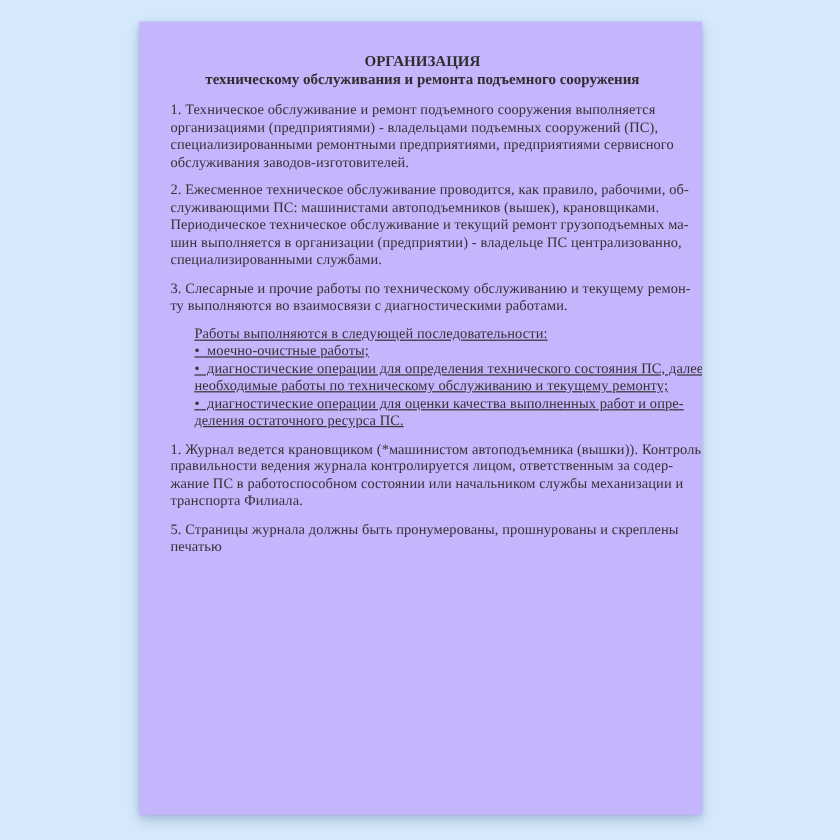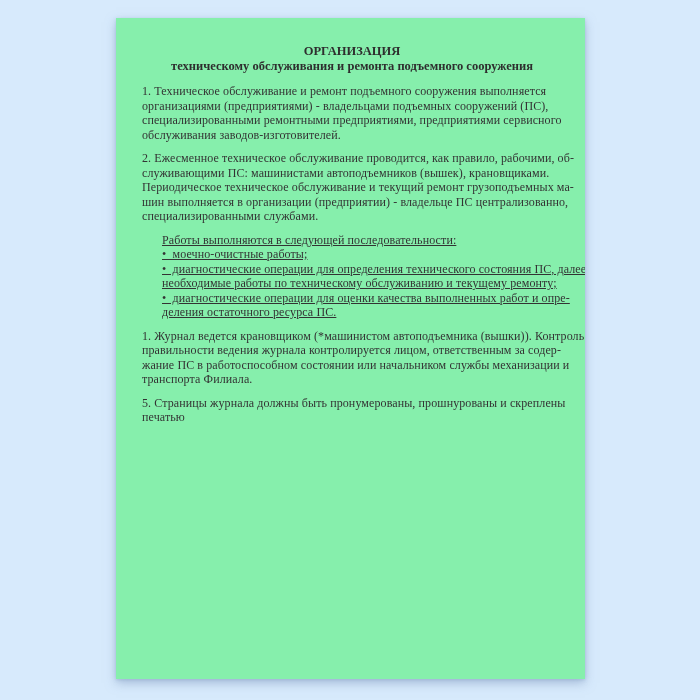--- a/index.html
+++ b/index.html
@@ -13,21 +13,21 @@
     position: relative;
     overflow: hidden;
     font-family: "Liberation Serif", "DejaVu Serif", serif;
   }
   .page {
     position: absolute;
     left: 116px;
     top: 18px;
     width: 469px;
     height: 661px;
-    background: #86efac;
+    background: #c4b5fd;
     box-shadow: 0 4px 10px rgba(125, 152, 190, 0.55), 0 1px 3px rgba(125, 152, 190, 0.35);
     box-sizing: border-box;
     padding: 26px 23px 20px 26px;
     overflow: hidden;
   }
   .doc-title,
   .doc-subtitle {
     text-align: center;
     font-weight: bold;
     font-size: 12.5px;
@@ -64,20 +64,22 @@
 организациями (предприятиями) - владельцами подъемных сооружений (ПС),
 специализированными ремонтными предприятиями, предприятиями сервисного
 обслуживания заводов-изготовителей.</div>
 
   <div class="para">2. Ежесменное техническое обслуживание проводится, как правило, рабочими, об-
 служивающими ПС: машинистами автоподъемников (вышек), крановщиками.
 Периодическое техническое обслуживание и текущий ремонт грузоподъемных ма-
 шин выполняется в организации (предприятии) - владельце ПС централизованно,
 специализированными службами.</div>
 
+  <div class="para">3. Слесарные и прочие работы по техническому обслуживанию и текущему ремон-
+ту выполняются во взаимосвязи с диагностическими работами.</div>
 
   <div class="para indented">Работы выполняются в следующей последовательности:
 •  моечно-очистные работы;
 •  диагностические операции для определения технического состояния ПС, далее-
 необходимые работы по техническому обслуживанию и текущему ремонту;
 •  диагностические операции для оценки качества выполненных работ и опре-
 деления остаточного ресурса ПС.</div>
 
   <div class="para">1. Журнал ведется крановщиком (*машинистом автоподъемника (вышки)). Контроль
 правильности ведения журнала контролируется лицом, ответственным за содер-

